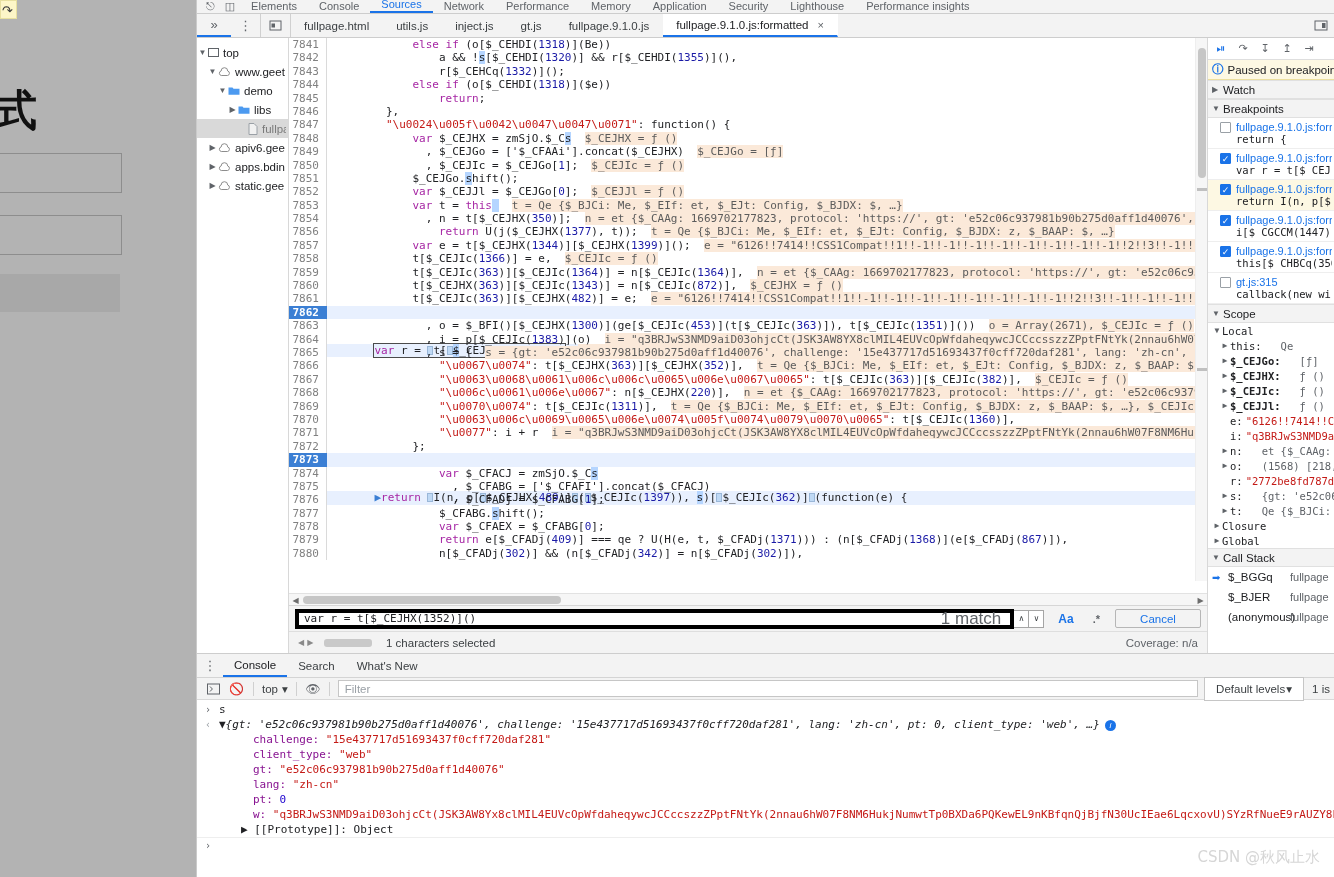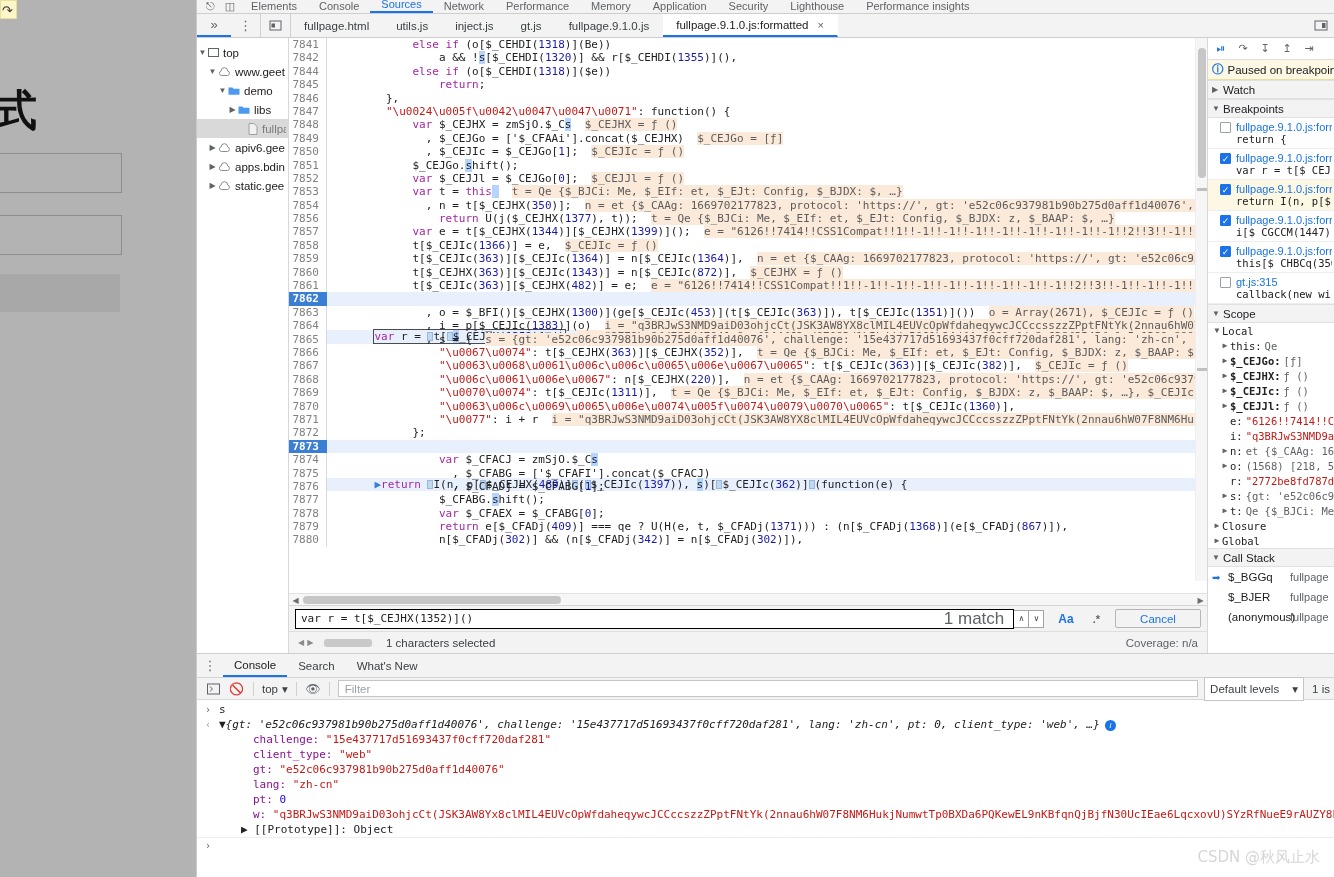--- a/index.html
+++ b/index.html
@@ -88,21 +88,21 @@
   .hscroll { height:12px; background:#f6f6f6; border-top:1px solid #e2e2e2; position:relative; }
   .hscroll .thumb { position:absolute; left:14px; top:2px; height:8px; width:258px; background:#c6c6c6; border-radius:4px; }
   .hscroll .lend, .hscroll .rend { position:absolute; top:0; width:13px; height:12px; color:#6d6d6d; font-size:8px; display:flex; align-items:center; justify-content:center; }
   .hscroll .lend { left:0; } .hscroll .rend { right:0; }
   .vscroll { position:absolute; right:0; top:0; bottom:12px; width:12px; background:#f6f6f6; border-left:1px solid #eee; }
   .vscroll .thumb { position:absolute; left:2px; top:10px; width:8px; height:130px; background:#c6c6c6; border-radius:4px; }
   .vscroll .marker { position:absolute; left:1px; width:10px; height:3px; background:#c0c0c0; }
 
   
   .searchbar { flex:0 0 26px; height:26px; background:#f3f3f3; border-top:1px solid #d6d6d6; display:flex; align-items:center; padding:0 6px; gap:0; }
-  .search-input { flex:1; height:20px; background:#fff; border:1px solid #000000; display:flex; align-items:center; padding:0 5px; font-size:11px; color:#202124; font-family:"DejaVu Sans Mono", monospace; }
+  .search-input { flex:1; height:20px; background:#fff; border:4px solid #000000; display:flex; align-items:center; padding:0 5px; font-size:11px; color:#202124; font-family:"DejaVu Sans Mono", monospace; }
   .search-input .val { flex:1; }
   .search-input .match { color:#5f6368; font-family:"Liberation Sans",sans-serif; font-size:17px; margin-right:4px;}
   .sb-btn { width:15px; height:18px; border:1px solid #a5a5a5; border-left:none; background:#fff; display:flex; align-items:center; justify-content:center; font-size:8px; color:#3c4043; }
   .sb-tog { margin-left:9px; color:#1a73e8; font-size:12px; font-weight:bold; padding:0 5px; }
   .sb-tog.re { color:#5f6368; font-size:11px; }
   .sb-cancel { margin-left:10px; width:86px; height:19px; border:1px solid #b6b6b6; background:#f3f3f3; border-radius:2px; display:flex; align-items:center; justify-content:center; font-size:11.5px; color:#1a73e8; }
 
   
   .statusrow { flex:0 0 22px; height:22px; background:#f3f3f3; border-top:1px solid #dedede; display:flex; align-items:center; padding:0 9px; font-size:11.5px; color:#3c4043; }
   .statusrow .left-nav { width:26px; color:#8a8a8a; font-size:8px; display:flex; gap:3px; }
@@ -123,41 +123,41 @@
   .bp .r1 { display:flex; align-items:flex-start; white-space:nowrap; overflow:hidden; }
   .bp .cb { width:11px; height:11px; flex:0 0 11px; margin:1px 5px 0 12px; border:1px solid #9aa0a6; background:#fff; border-radius:1px; }
   .bp .cb.on { background:#1a73e8; border-color:#1a73e8; color:#fff; font-size:9px; line-height:10px; text-align:center; }
   .bp .loc { color:#1a73e8; font-size:11px; overflow:hidden; }
   .bp .snip { font-family:"DejaVu Sans Mono", monospace; font-size:10.5px; color:#202124; padding-left:28px; white-space:nowrap; overflow:hidden; }
   .scope-list { font-family:"DejaVu Sans Mono", monospace; font-size:10.5px; overflow:hidden; }
   .sc-row { display:flex; height:15px; align-items:center; white-space:nowrap; overflow:hidden; }
   .sc-row .tw { width:10px; flex:0 0 10px; text-align:center; font-size:8px; color:#5f6368; }
   .sc-row .nm { color:#202124; }
   .sc-row .nm.b { font-weight:bold; }
-  .sc-row .vv { color:#5f6368; margin-left:3px; }
+  .sc-row .vv { color:#5f6368; margin-left:19px; }
   .sc-row .vs { color:#c41a16; margin-left:3px; }
   .sc-row.i1 { padding-left:4px; }
   .sc-row.i2 { padding-left:12px; }
   .cs-row { display:flex; height:20px; align-items:center; font-family:"Liberation Sans",sans-serif; font-size:11.5px; padding-left:4px; white-space:nowrap; overflow:hidden; }
   .cs-row .mk { width:16px; color:#1a73e8; font-size:10px; }
   .cs-row .fn { width:62px; }
   .cs-row .fl { color:#5f6368; font-size:11px; }
 
   
   .drawer { flex:0 0 224px; height:224px; border-top:1px solid #cdcdcd; display:flex; flex-direction:column; background:#fff; }
   .drawer-tabs { height:24px; background:#f3f3f3; border-bottom:1px solid #d4d4d4; display:flex; align-items:stretch; }
   .drawer-tabs .kebab { width:26px; display:flex; align-items:center; justify-content:center; color:#5f6368; font-size:13px; }
   .drawer-tabs .dt { display:flex; align-items:center; padding:0 11px; font-size:11.5px; color:#3c4043; }
   .drawer-tabs .dt.active { color:#202124; border-bottom:2px solid #1a73e8; }
   .console-toolbar { height:22px; background:#f3f3f3; border-bottom:1px solid #d9d9d9; display:flex; align-items:center; padding:0 4px; gap:0; }
   .console-toolbar .ti { width:24px; height:20px; display:flex; align-items:center; justify-content:center; color:#5f6368; }
   .console-toolbar .ctx { display:flex; align-items:center; font-size:11.5px; color:#3c4043; padding:0 4px; }
   .console-toolbar .sep { width:1px; height:14px; background:#d0d0d0; margin:0 4px; }
   .console-toolbar .filter { flex:1; height:17px; background:#fff; border:1px solid #c6c6c6; display:flex; align-items:center; padding:0 6px; color:#9aa0a6; font-size:11.5px; margin-left:4px; }
-  .console-toolbar .levels { width:100px; height:24px; border:1px solid #c6c6c6; background:#fff; display:flex; align-items:center; justify-content:space-between; padding:0 5px; font-size:11.5px; color:#3c4043; margin-left:6px; }
+  .console-toolbar .levels { width:100px; height:24px; border:1px solid #c6c6c6; background:#fff; display:flex; align-items:center; justify-content:space-between; padding:0 11px; font-size:11.5px; color:#3c4043; margin-left:6px; }
   .console-toolbar .issues { font-size:11.5px; color:#3c4043; margin-left:8px; white-space:nowrap; }
   .console-body { flex:1; overflow:hidden; font-family:"DejaVu Sans Mono", monospace; font-size:11px; padding-top:2px; }
   .cline { display:flex; align-items:flex-start; min-height:15px; line-height:15px; white-space:pre; }
   .cline .gut { width:22px; flex:0 0 22px; text-align:center; color:#8a8a8a; font-size:10px; }
   .cline .gut.in { color:#5f6368; }
   .cline .gut.out { color:#9aa0a6; }
   .cobj { color:#202124; font-style:italic; }
   .cstr { color:#c41a16; }
   .cnum { color:#1c00cf; }
   .cprop { color:#881391; }
@@ -297,20 +297,21 @@
           </span>
         <span class="ft-label">static.gee</span>
       </div>
     </div>
 
     <div class="editor-col">
       <div class="code-area">
         <div class="code-scroll" id="code-scroll">
             <div class="code-line"><div class="ln">7841</div><div class="ct">            <span class="kw">else</span> <span class="kw">if</span> (o[$_CEHDI(<span class="num">1318</span>)](Be))</div></div>
             <div class="code-line"><div class="ln">7842</div><div class="ct">                a &amp;&amp; !<span class="sel">s</span>[$_CEHDI(<span class="num">1320</span>)] &amp;&amp; r[$_CEHDI(<span class="num">1355</span>)](),</div></div>
+            <div class="code-line"><div class="ln">7843</div><div class="ct">                r[$_CEHCq(<span class="num">1332</span>)]();</div></div>
             <div class="code-line"><div class="ln">7844</div><div class="ct">            <span class="kw">else</span> <span class="kw">if</span> (o[$_CEHDI(<span class="num">1318</span>)]($e))</div></div>
             <div class="code-line"><div class="ln">7845</div><div class="ct">                <span class="kw">return</span>;</div></div>
             <div class="code-line"><div class="ln">7846</div><div class="ct">        },</div></div>
             <div class="code-line"><div class="ln">7847</div><div class="ct">        <span class="str">"\u0024\u005f\u0042\u0047\u0047\u0071"</span>: function() {</div></div>
             <div class="code-line"><div class="ln">7848</div><div class="ct">            <span class="kw">var</span> $_CEJHX = zmSjO.$_C<span class="sel">s</span>  <span class="inl">$_CEJHX = ƒ ()</span></div></div>
             <div class="code-line"><div class="ln">7849</div><div class="ct">              , $_CEJGo = ['$_CFAAi'].concat($_CEJHX)  <span class="inl">$_CEJGo = [ƒ]</span></div></div>
             <div class="code-line"><div class="ln">7850</div><div class="ct">              , $_CEJIc = $_CEJGo[<span class="num">1</span>];  <span class="inl">$_CEJIc = ƒ ()</span></div></div>
             <div class="code-line"><div class="ln">7851</div><div class="ct">            $_CEJGo.<span class="sel">s</span>hift();</div></div>
             <div class="code-line"><div class="ln">7852</div><div class="ct">            <span class="kw">var</span> $_CEJJl = $_CEJGo[<span class="num">0</span>];  <span class="inl">$_CEJJl = ƒ ()</span></div></div>
             <div class="code-line"><div class="ln">7853</div><div class="ct">            <span class="kw">var</span> t = <span class="kw">this</span><span class="sel"> </span>  <span class="inl">t = Qe {$_BJCi: Me, $_EIf: et, $_EJt: Config, $_BJDX: $, …}</span></div></div>

